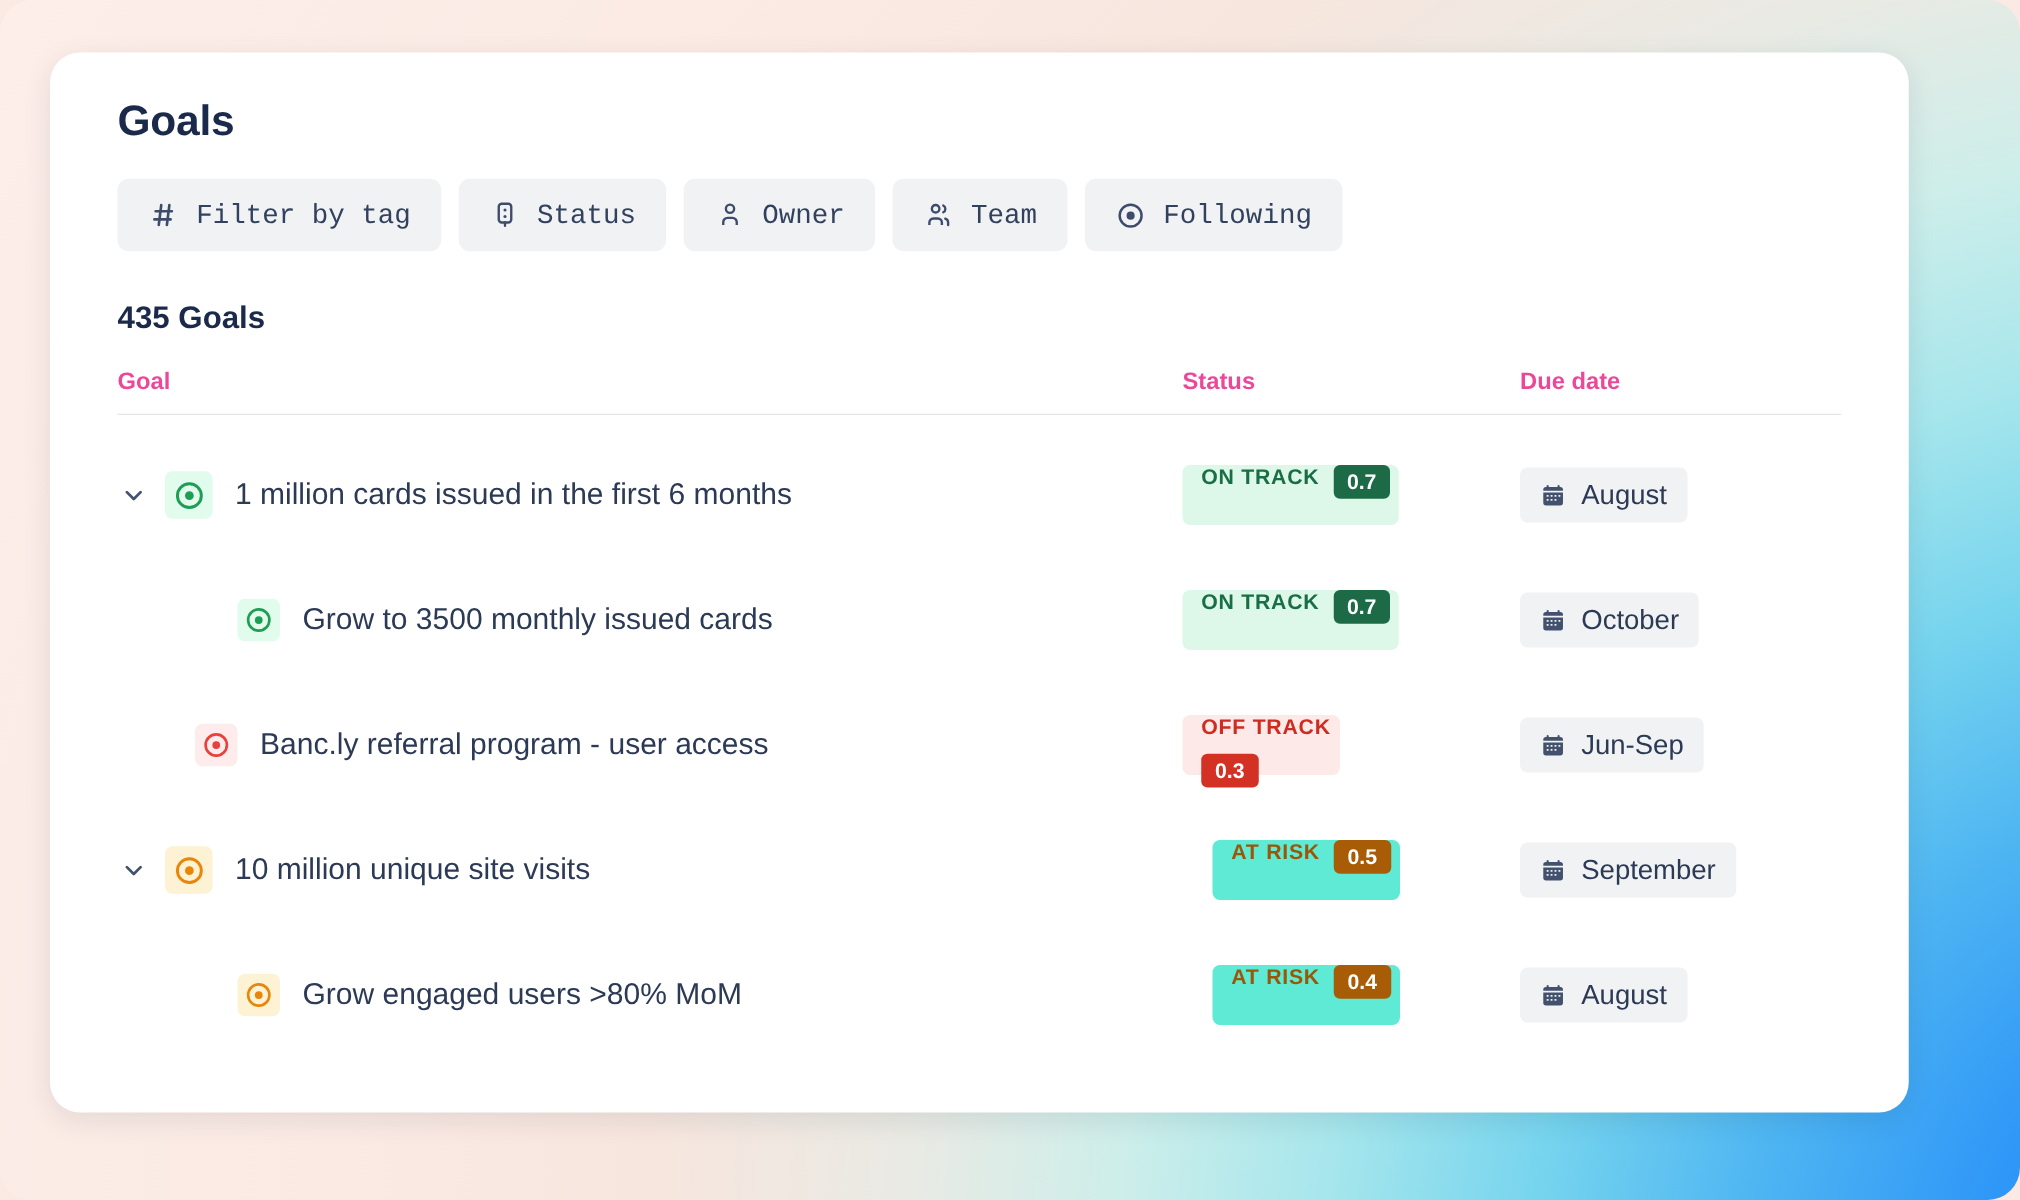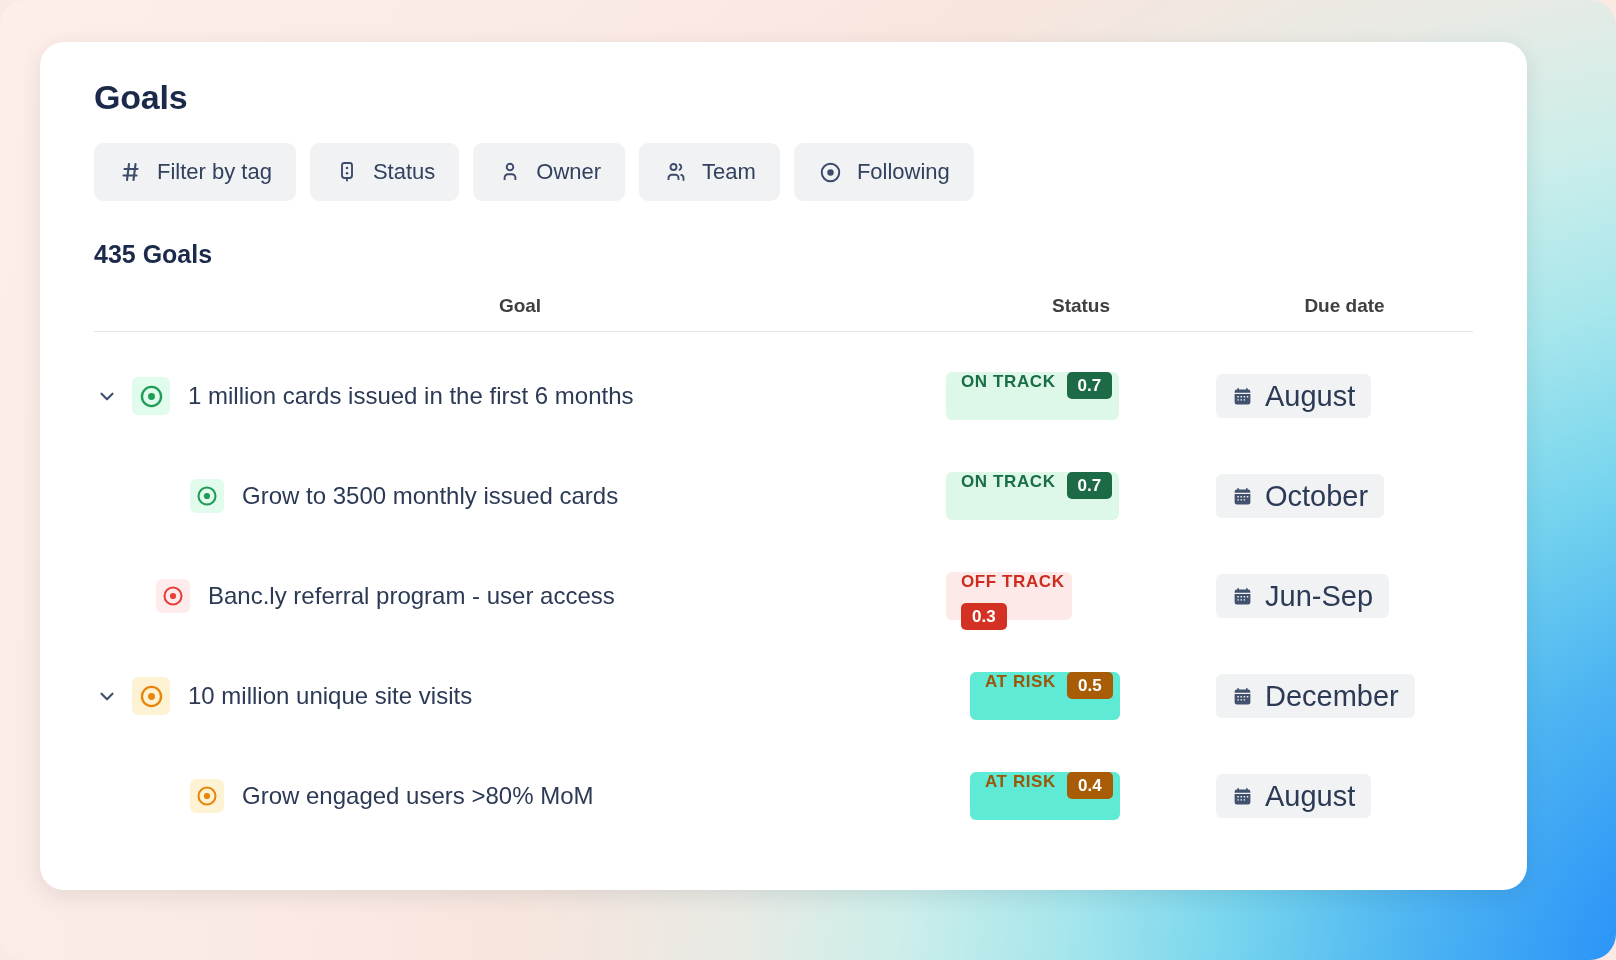--- a/index.html
+++ b/index.html
@@ -79,20 +79,21 @@
     border-radius: 9px;
     cursor: pointer;
     font-family: inherit;
   }
 
   .filter-chip .chip-label {
     font-size: 22px;
     font-weight: 400;
     color: #32415e;
     white-space: nowrap;
+    font-family: Liberation Mono, monospace;
   }
   .filter-chip .chip-icon {
     display: flex;
     align-items: center;
     justify-content: center;
     width: 26px;
     height: 26px;
     color: #3d4c६b;
     color: #3d4c6b;
   }
@@ -110,22 +111,21 @@
 
   .table-head {
     display: flex;
     align-items: flex-end;
     padding-bottom: 14px;
     border-bottom: 1.5px solid #e3e5e9;
   }
   .th {
     font-size: 19px;
     font-weight: 700;
-    color: #404040;
-    text-align: center;
+    color: #ec4899;
   }
   .col-goal   { width: 852px; flex: 0 0 852px; }
   .col-status { width: 270px; flex: 0 0 270px; }
   .col-due    { flex: 1 1 auto; }
 
   .table-body { padding-top: 14px; }
 
   .goal-row {
     display: flex;
     align-items: center;
@@ -211,21 +211,21 @@
     display: inline-flex;
     align-items: center;
     gap: 12px;
     height: 44px;
     padding: 0 16px;
     background: #f1f2f4;
     border-radius: 6px;
     cursor: pointer;
   }
   .due-label {
-    font-size: 29px;
+    font-size: 22px;
     color: #2c3a55;
     white-space: nowrap;
   }
   .cal-icon { color: #42526e; display: flex; align-items: center; }
 </style>
 </head>
 <body>
 
 <div id="backdrop"></div>
 
@@ -395,21 +395,21 @@
                 <span class="status-label">AT RISK</span>
                 <span class="status-score">0.5</span>
               </span></div>
             <div class="col-due"><span class="due-pill">
                 <span class="cal-icon">
                   <svg viewBox="0 0 24 24" width="21" height="21" fill="currentColor">
       <path d="M7 2.2a.95.95 0 01.95.95V4h8.1V3.15a.95.95 0 111.9 0V4h.55A2.5 2.5 0 0121 6.5v1.1H3V6.5A2.5 2.5 0 015.5 4h.55v-.85A.95.95 0 017 2.2z"></path>
       <path d="M3 9.1h18v9.4A2.5 2.5 0 0118.5 21h-13A2.5 2.5 0 013 18.5V9.1zm3.1 2.3v1.7h1.7v-1.7H6.1zm3.6 0v1.7h1.7v-1.7H9.7zm3.6 0v1.7H15v-1.7h-1.7zm3.6 0v1.7h1.7v-1.7h-1.7zM6.1 15v1.7h1.7V15H6.1zm3.6 0v1.7h1.7V15H9.7zm3.6 0v1.7H15V15h-1.7z"></path>
                   </svg>
                 </span>
-                <span class="due-label">December</span>
+                <span class="due-label">September</span>
               </span></div>
           </div>
           <div class="goal-row">
             <div class="goal-cell col-goal">
               <span class="chevron-spacer"></span>
               <span style="display: inline-block; flex: 0 0 auto; width: 70px;"></span>
               <span class="goal-icon lvl1 orange">
                 <svg viewBox="0 0 24 24" width="24" height="24" fill="none" stroke="currentColor" stroke-width="2.1">
       <circle cx="12" cy="12" r="8.5"></circle>
       <circle cx="12" cy="12" r="3.1" fill="currentColor" stroke="none"></circle>

